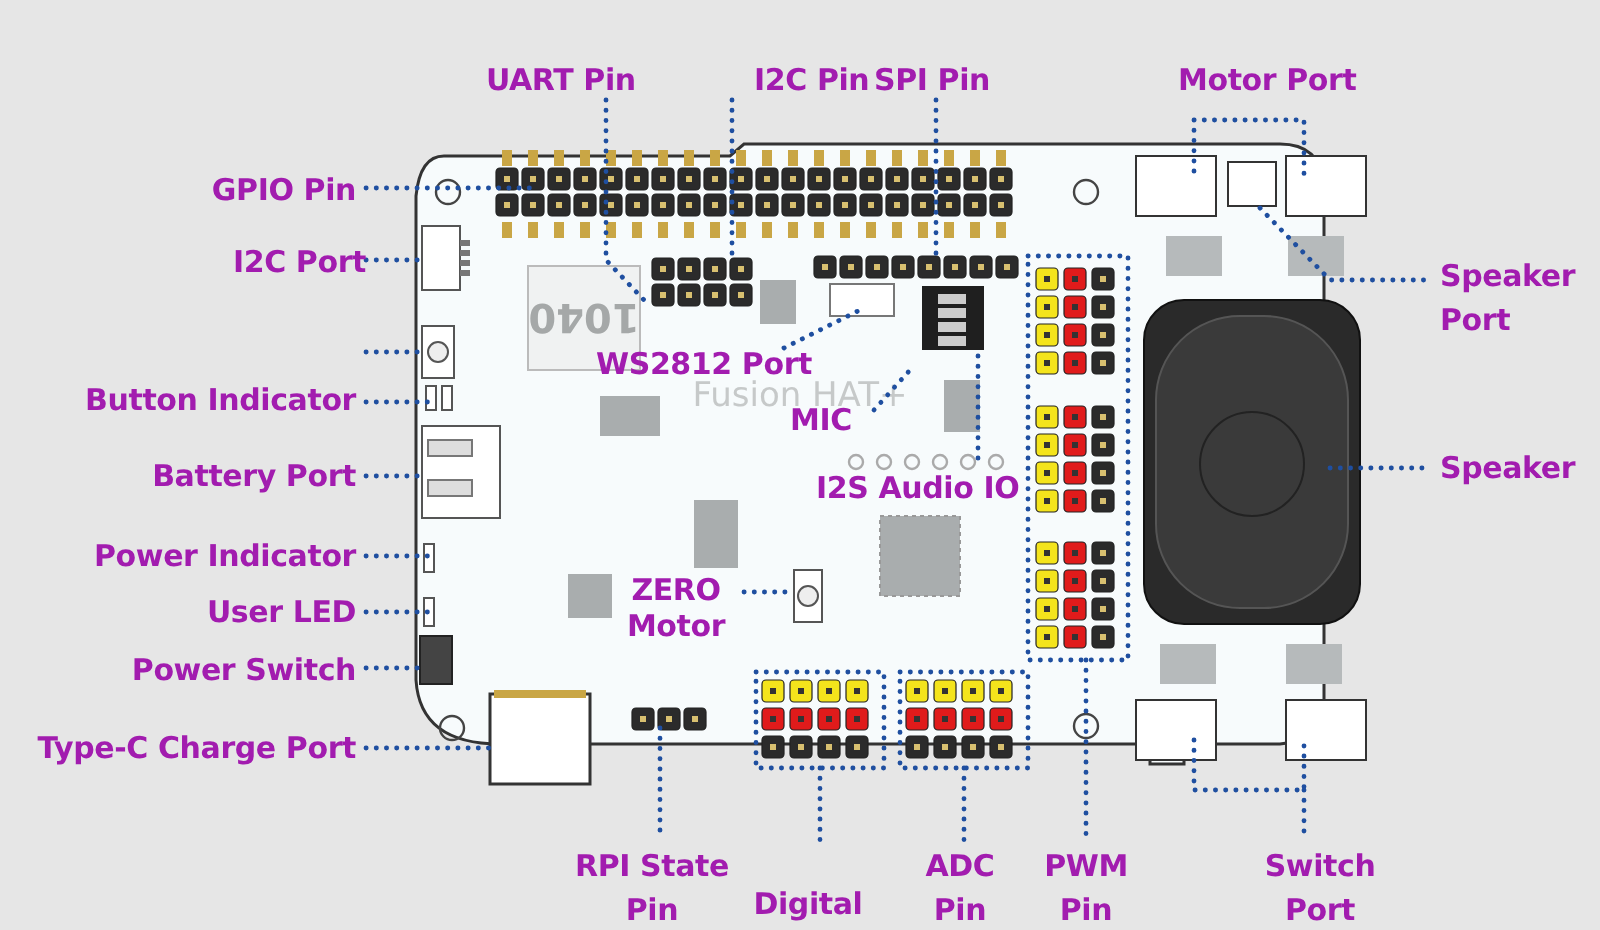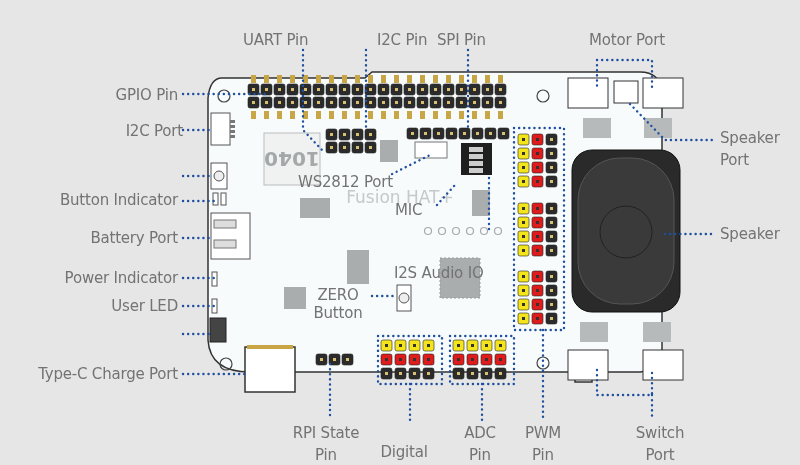--- a/index.html
+++ b/index.html
@@ -1,18 +1,18 @@
 <!DOCTYPE html>
 <html><head>
 <meta charset="utf-8">
 <style>
   html,body{margin:0;padding:0;}
   body{width:800px;height:465px;background:#e6e6e6;position:relative;overflow:hidden;font-family:"DejaVu Sans","Liberation Sans",sans-serif;}
   #stage{position:absolute;left:0;top:0;width:800px;height:465px;}
-  .lbl{position:absolute;color:#737373;font-weight:normal;font-size:15px;line-height:18px;white-space:nowrap;letter-spacing:-0.2px;}
+  .lbl{position:absolute;color:#a21caf;font-weight:bold;font-size:15px;line-height:18px;white-space:nowrap;letter-spacing:-0.2px;}
   .lbl.r{text-align:right;}
   .lbl.c{text-align:center;}
   svg text{font-family:"DejaVu Sans","Liberation Sans",sans-serif;}
 </style>
 </head>
 <body>
 
 <div id="stage">
 <svg id="board-svg" width="800" height="465" viewBox="0 0 800 465">
 
@@ -416,42 +416,43 @@
       </g>
 </svg>
 
 
 <div class="lbl r" style="right:622px;top:86px;">GPIO Pin</div>
 <div class="lbl r" style="right:617px;top:122px;padding-left:16px;">I2C Port</div>
 <div class="lbl r" style="right:622px;top:191px;">Button Indicator</div>
 <div class="lbl r" style="right:622px;top:229px;">Battery Port</div>
 <div class="lbl r" style="right:622px;top:269px;margin-left:26px;">Power Indicator</div>
 <div class="lbl r" style="right:622px;top:297px;">User LED</div>
+<div class="lbl r" style="right:622px;top:326px;">Power Switch</div>
 <div class="lbl r" style="right:622px;top:365px;">Type-C Charge Port</div>
 
 
 <div class="lbl" style="left:243px;top:31px;">UART Pin</div>
 <div class="lbl" style="left:353px;top:31px;margin-left:24px;">I2C Pin</div>
 <div class="lbl" style="left:437px;top:31px;">SPI Pin</div>
 <div class="lbl" style="left:589px;top:31px;">Motor Port</div>
 
 
 <div class="lbl" style="left:720px;top:129px;">
   <div>Speaker</div>
   <div style="margin-top:4px">Port</div>
 </div>
 <div class="lbl" style="left:720px;top:225px;">Speaker</div>
 
 
 <div class="lbl" style="left:298px;top:173px;">WS2812 Port</div>
 <div class="lbl" style="left:395px;top:201px;">MIC</div>
-<div class="lbl" style="left:394px;top:235px;margin-top:29px;">I2S Audio IO</div>
+<div class="lbl" style="left:408px;top:235px;">I2S Audio IO</div>
 <div class="lbl c" style="left:308px;top:286px;width:60px;">
   <div>ZERO</div>
-  <div>Button</div>
+  <div>Motor</div>
 </div>
 
 
 <div class="lbl c" style="left:276px;top:424px;width:100px;">
   <div>RPI State</div>
   <div style="margin-top:4px">Pin</div>
 </div>
 <div class="lbl c" style="left:369px;top:409px;width:70px;margin-top:34px;">
   <div>Digital</div>
   <div style="margin-top:4px">Pin</div>

